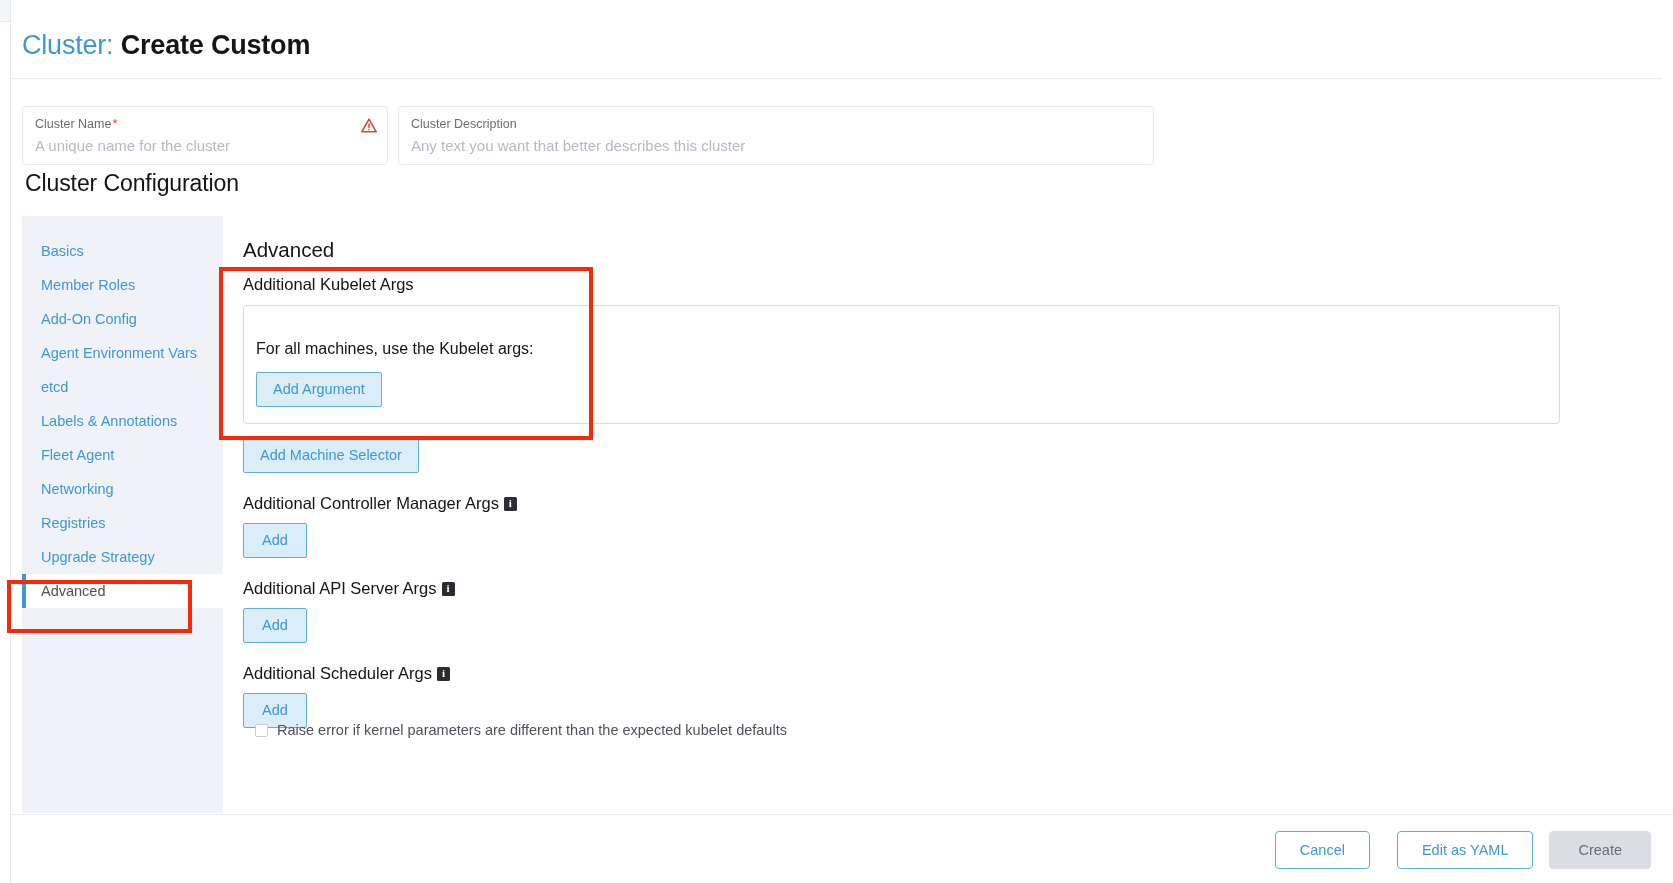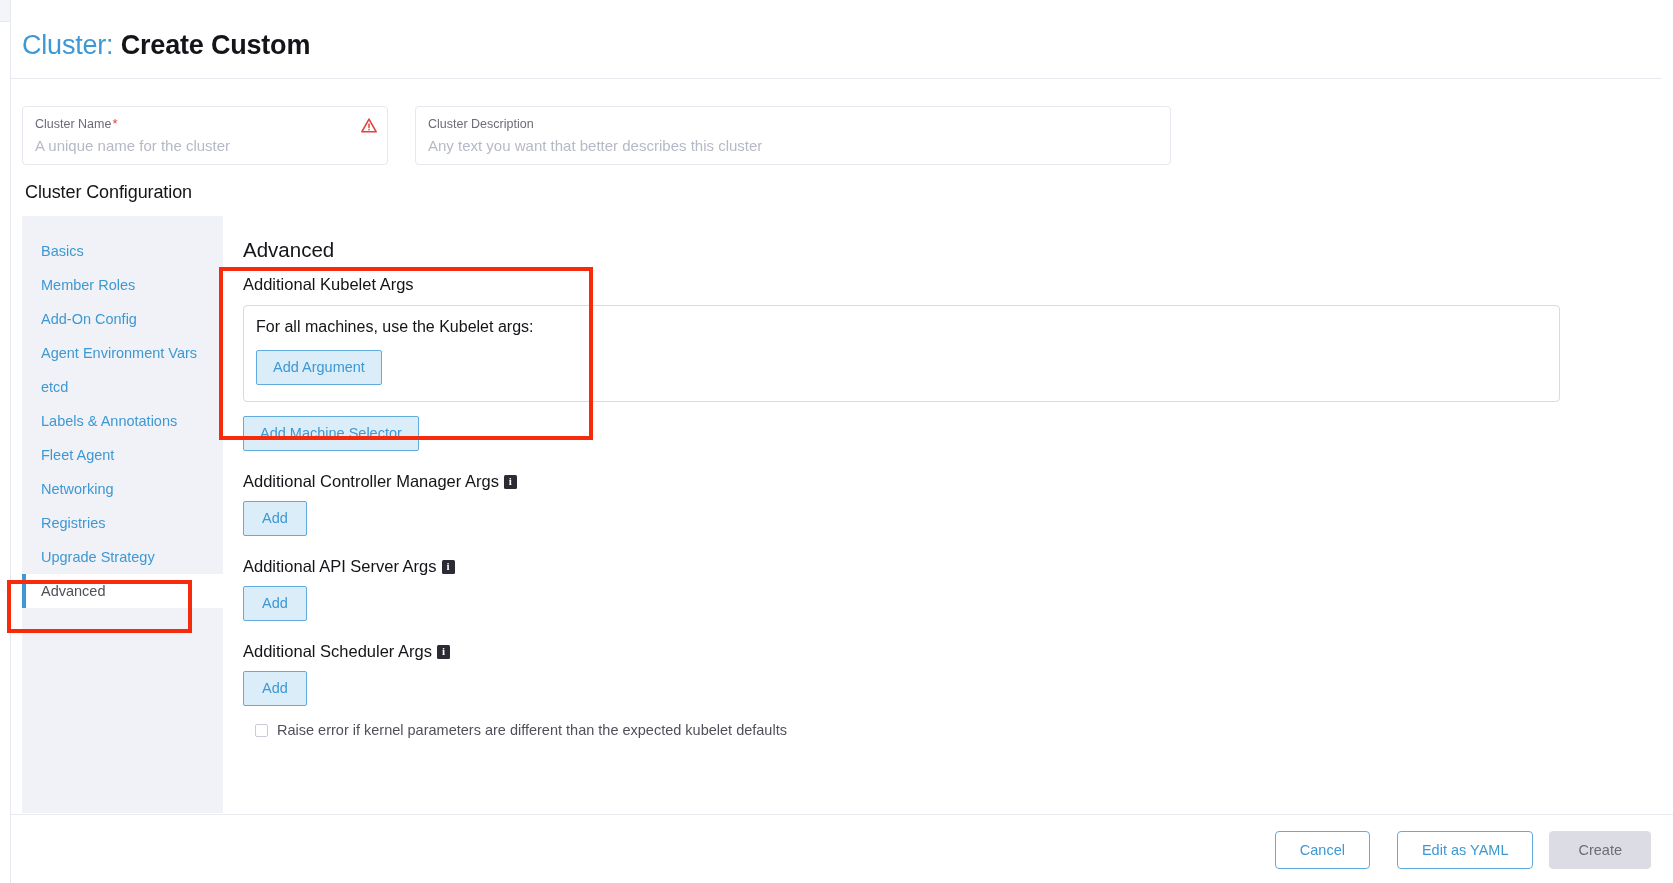--- a/index.html
+++ b/index.html
@@ -63,21 +63,21 @@
     height: 1px;
     background: #e9ebf0;
   }
 
   
   .namerow {
     position: absolute;
     left: 22px; top: 106px;
     width: 1640px;
     display: flex;
-    gap: 27px;
+    gap: 10px;
   }
   .field-box {
     position: relative;
     background: #ffffff;
     border: 1px solid #e6e8ef;
     border-radius: 4px;
     height: 59px;
     padding: 9px 12px 0 12px;
   }
   .field-box.name { width: 366px; }
@@ -102,22 +102,22 @@
   }
   .warn-icon {
     position: absolute;
     right: 10px; top: 11px;
     width: 16px; height: 15px;
   }
 
   
   .section-title {
     position: absolute;
-    left: 25px; top: 182px;
-    font-size: 18px;
+    left: 25px; top: 170px;
+    font-size: 23px;
     font-weight: 400;
     color: #141419;
     letter-spacing: -0.1px;
   }
 
   
   .config-body {
     position: absolute;
     left: 22px; top: 216px;
     width: 1640px;
@@ -194,21 +194,21 @@
     font-family: "Liberation Serif", serif;
     line-height: 15px;
   }
 
   
   .selector-box {
     margin-top: 9px;
     border: 1px solid #d8dae4;
     border-radius: 4px;
     width: 1317px;
-    padding: 10px 0 16px 12px;
+    padding: 32px 0 16px 12px;
   }
   .selector-text {
     font-size: 16px;
     color: #141419;
     line-height: 22px;
   }
 
   .btn {
     display: inline-block;
     background: #dbedf8;

